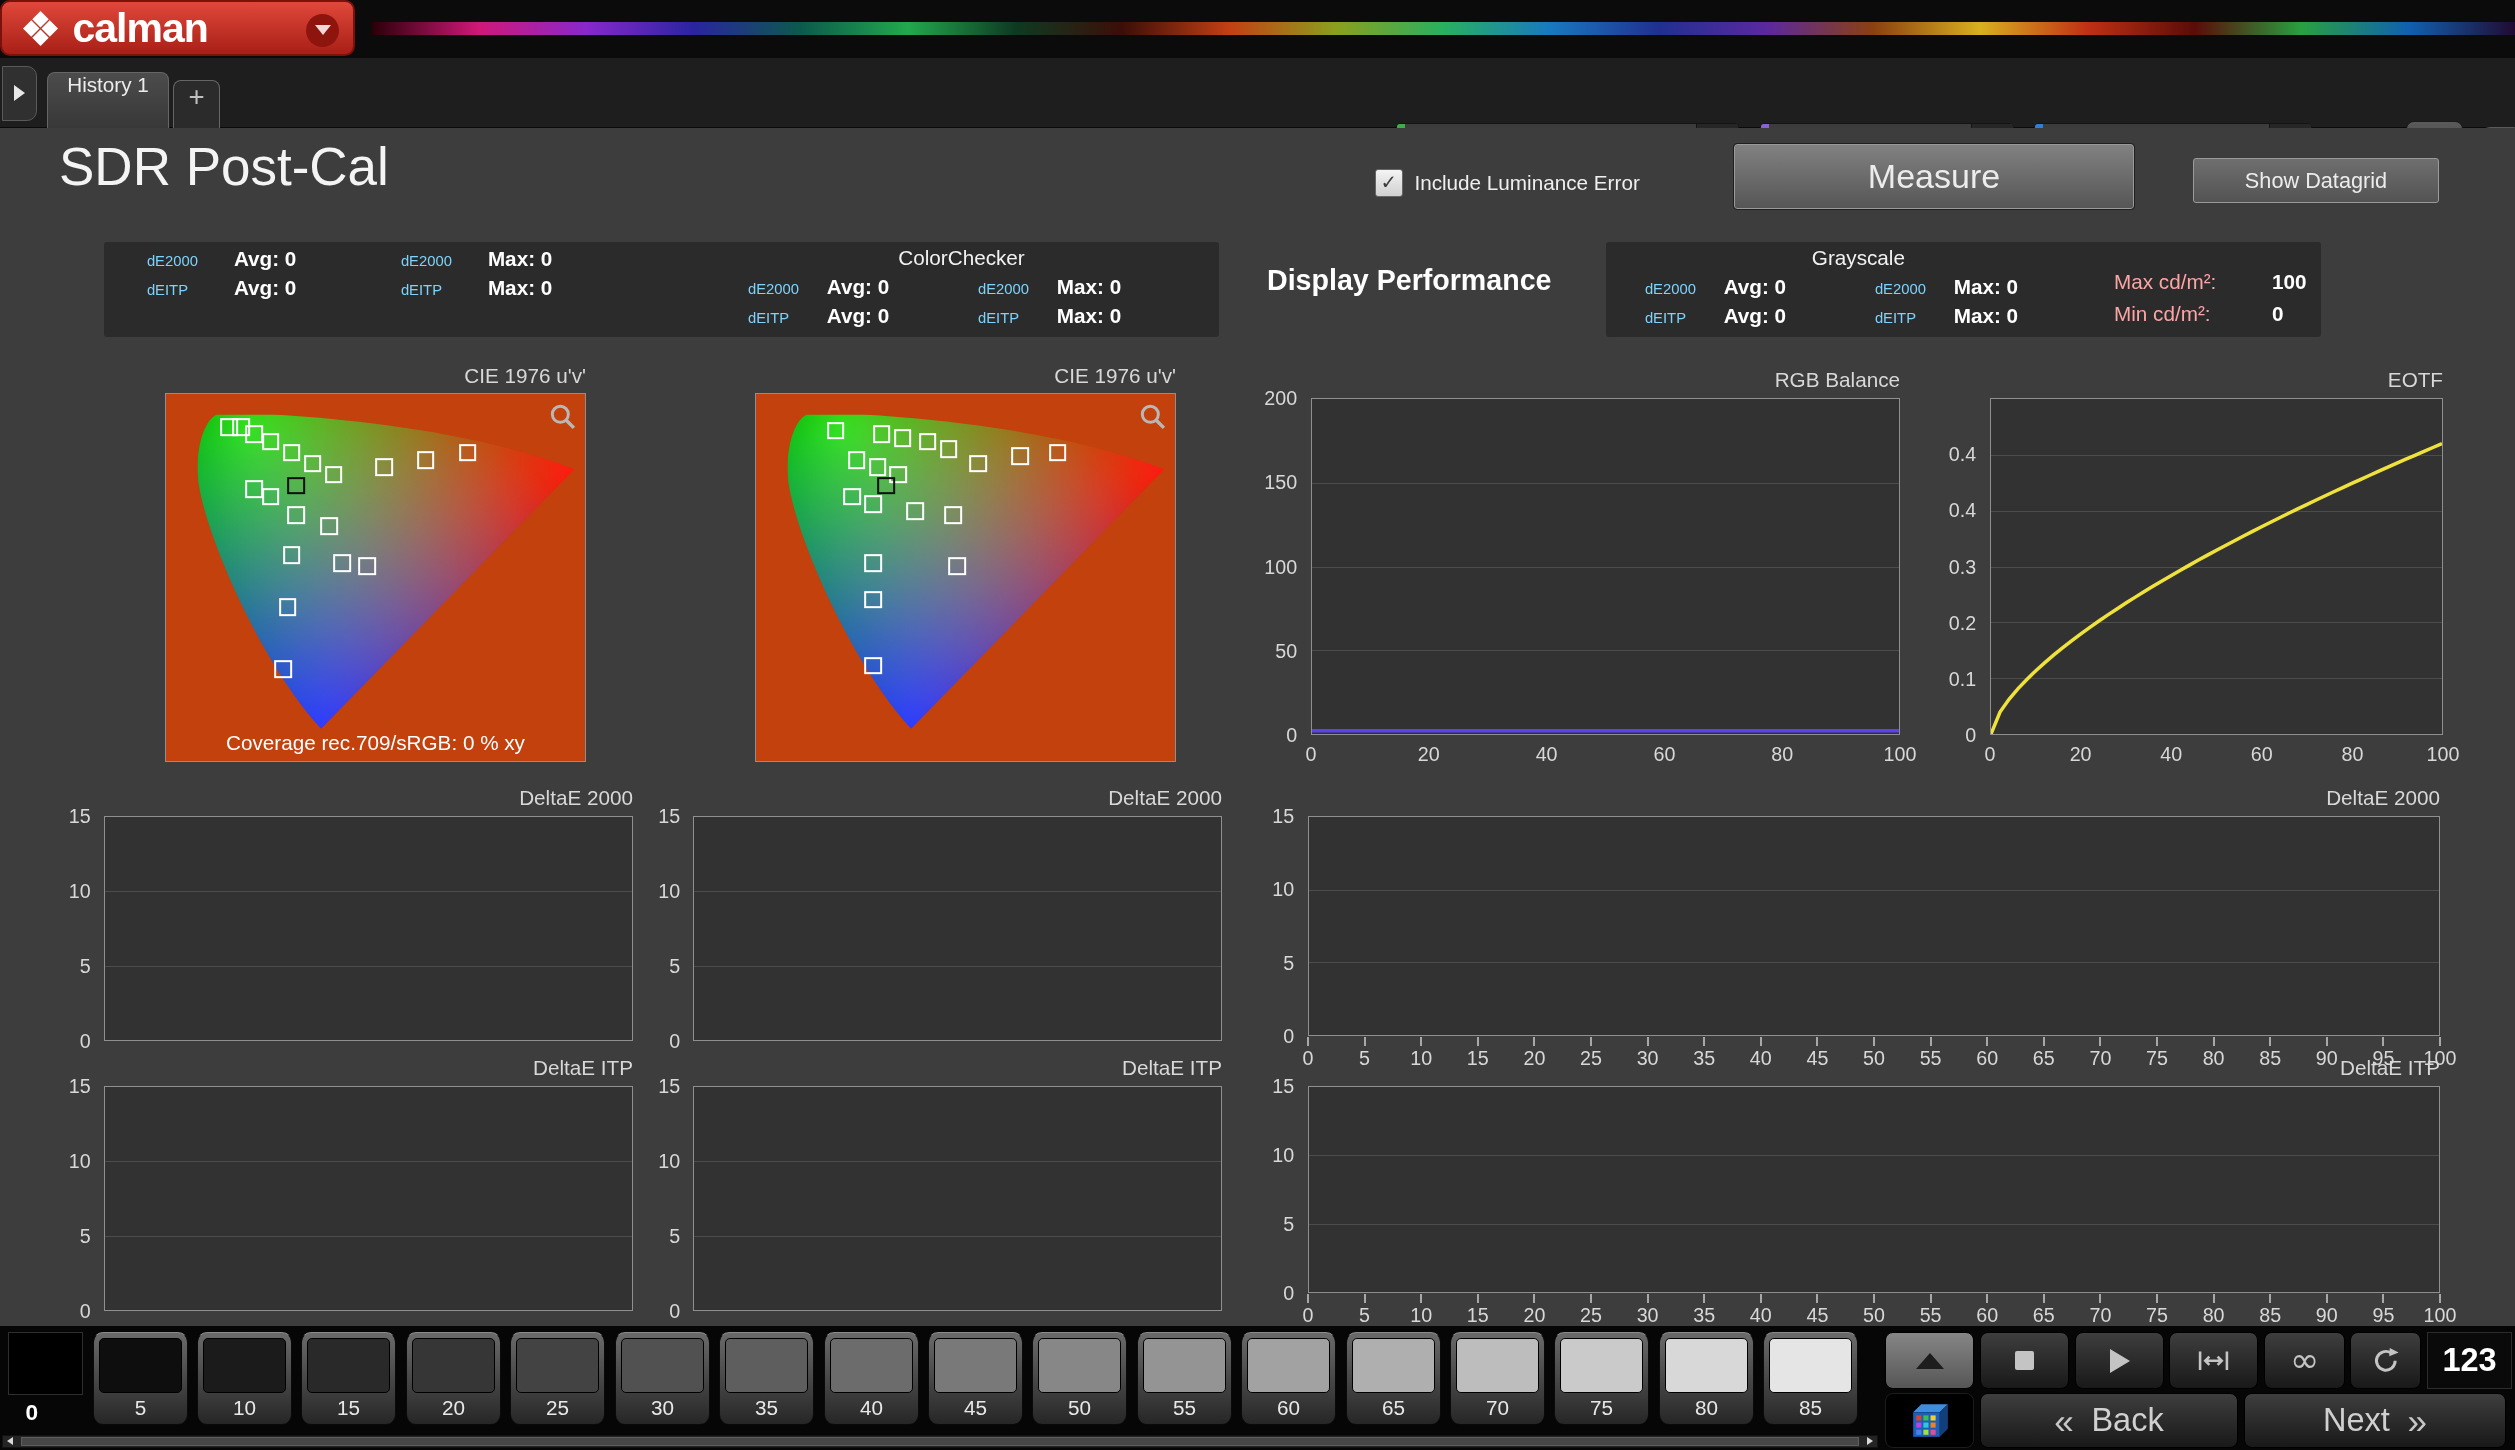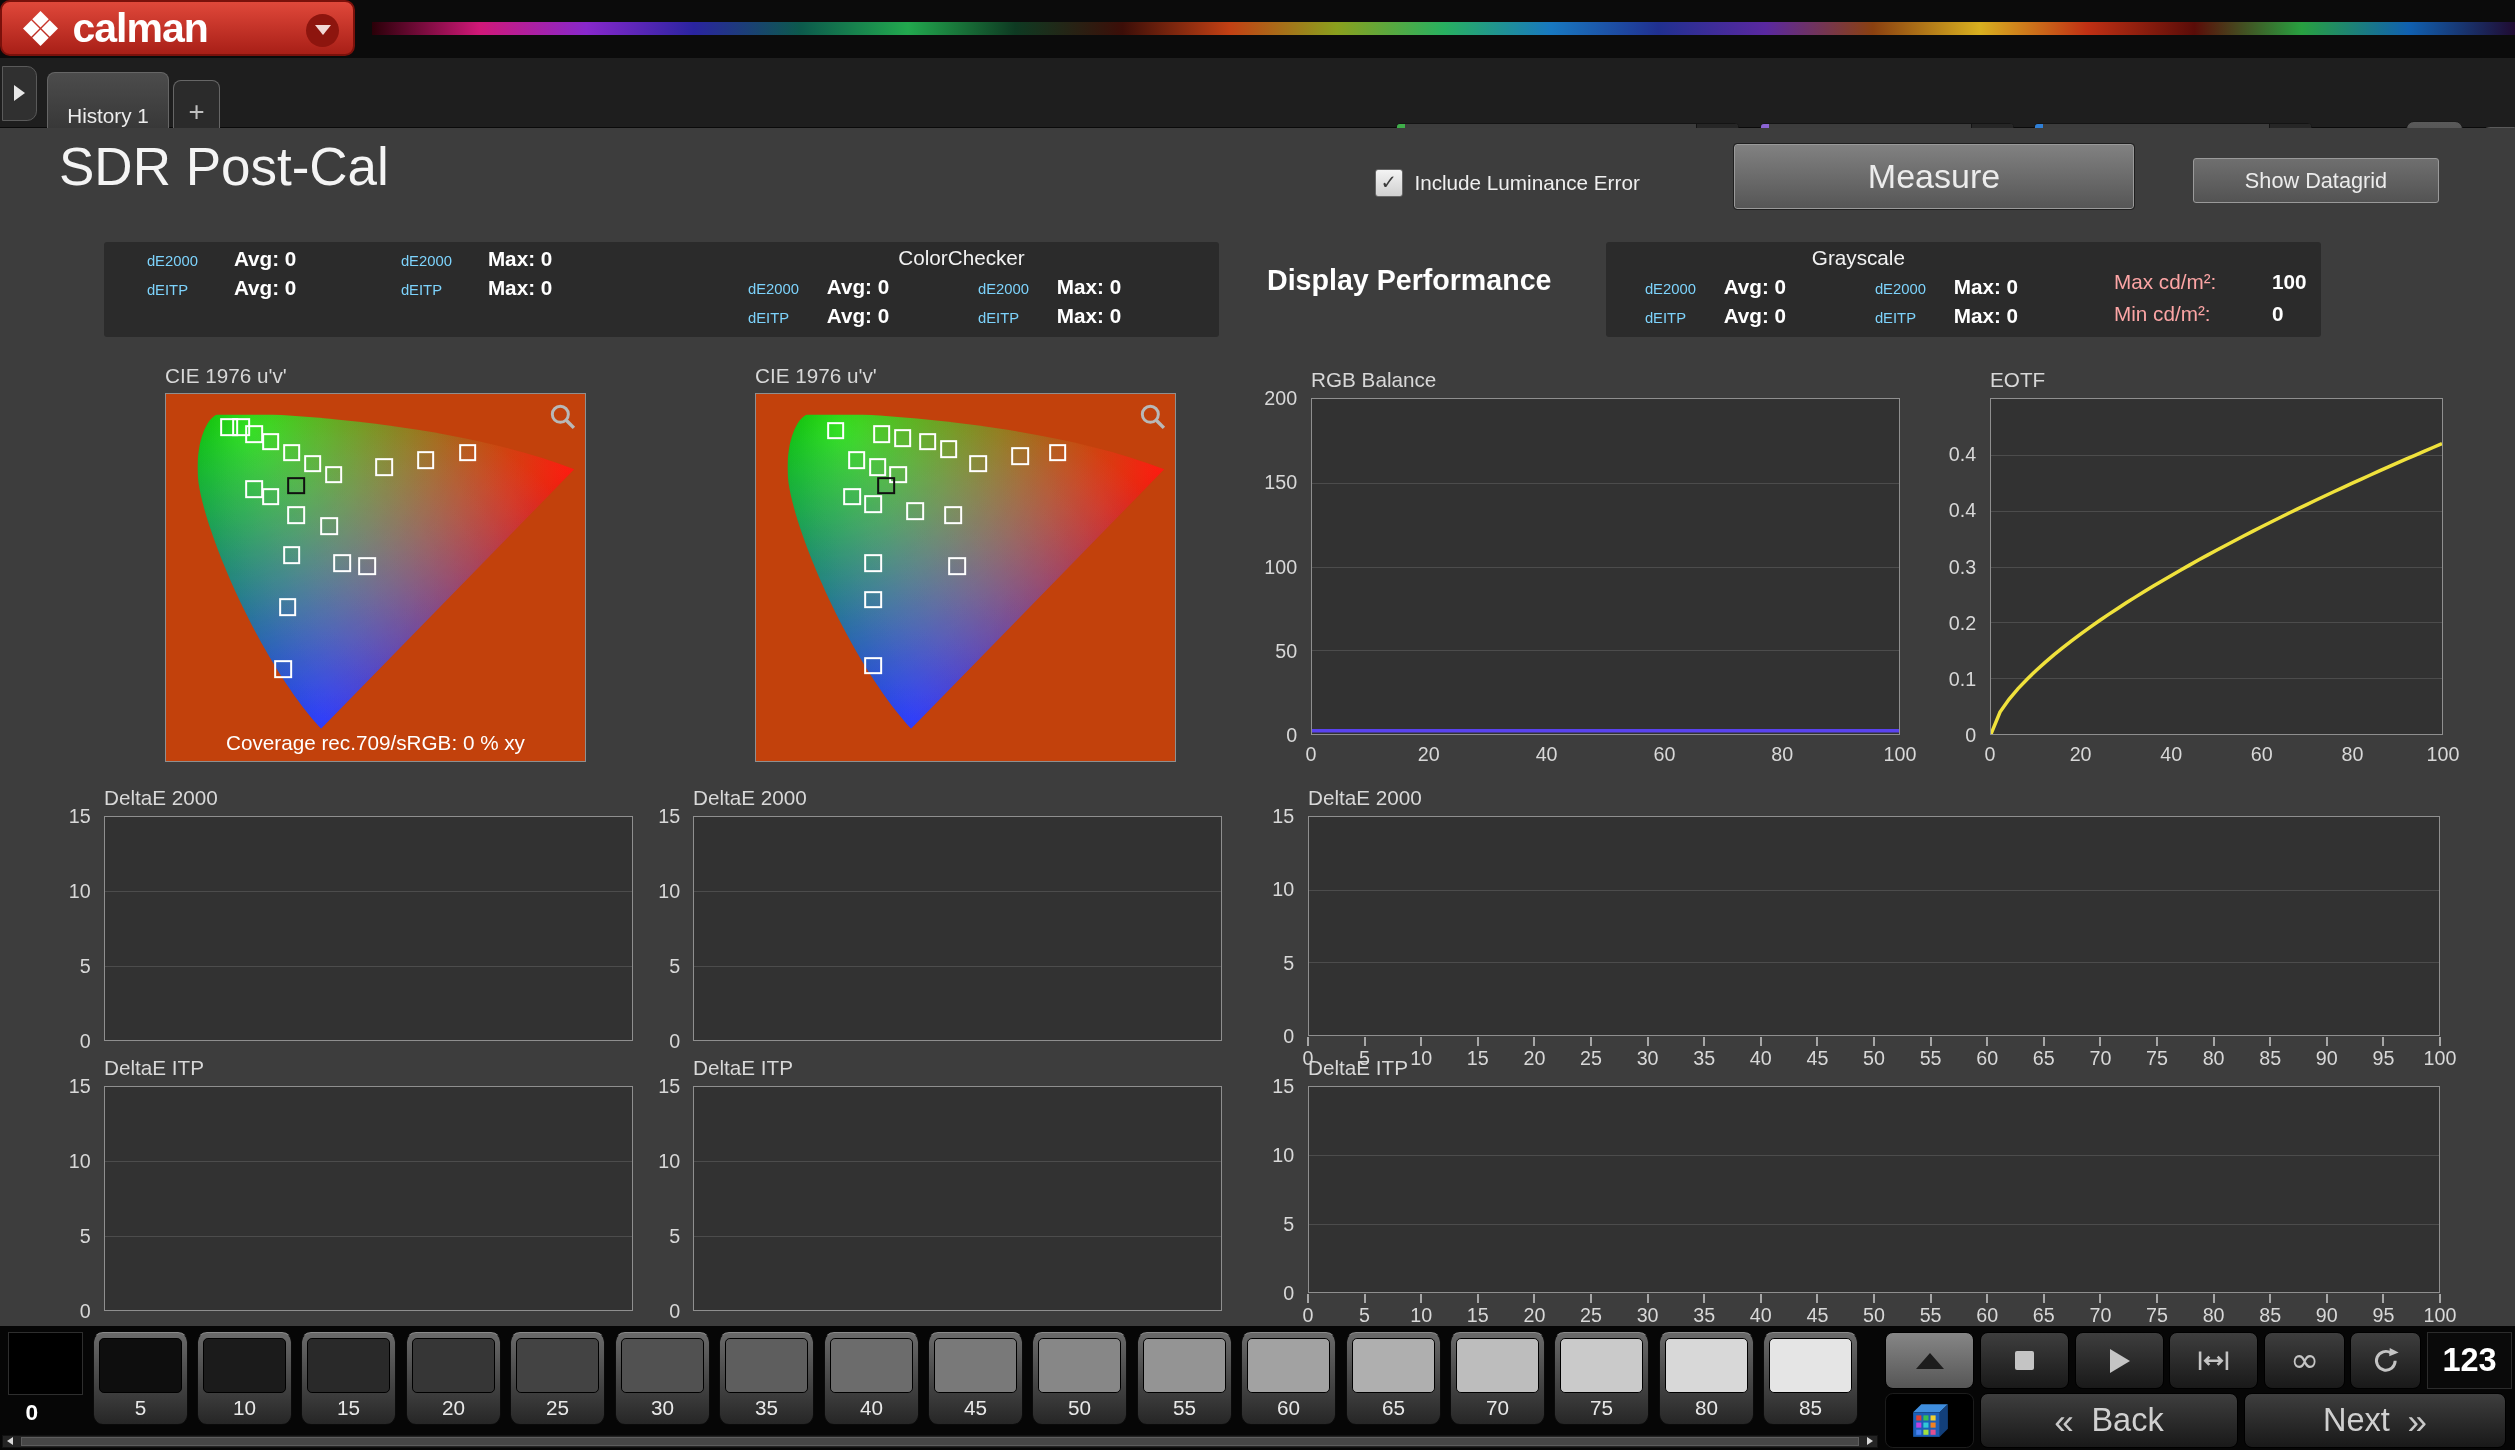--- a/index.html
+++ b/index.html
@@ -19,21 +19,21 @@
     background:linear-gradient(90deg,#2a0008 0%,#d01878 5%,#8828cc 10%,#2a24a0 15%,#0c5a4c 20%,#22a84e 25%,#0e3a22 30%,#3c0e08 35%,#c24014 40%,#8aa01e 45%,#28b060 50%,#1878c0 55%,#203090 60%,#5a28a0 65%,#8a4010 70%,#d8b020 75%,#c03014 80%,#5a0c08 85%,#28a040 90%,#1060b0 95%,#200a30 100%);}
 
   
   .tabbar{position:absolute;left:0;top:58px;width:2516px;height:70px;background:#1e1e1e;border-bottom:1px solid #0a0a0a;box-sizing:border-box;}
   .expander-l{position:absolute;left:2px;top:7.9px;width:33px;height:53px;background:#303030;border:1px solid #5a5a5a;
     border-radius:0 9.9px 9.9px 0;display:flex;align-items:center;justify-content:center;}
   .tri-right{width:0;height:0;border-top:8.9px solid transparent;border-bottom:8.9px solid transparent;border-left:11.8px solid #e8e8e8;}
   .tri-left{width:0;height:0;border-top:8.9px solid transparent;border-bottom:8.9px solid transparent;border-right:11.8px solid #e8e8e8;}
   .tab{position:absolute;top:13.8px;height:56px;background:linear-gradient(#4c4c4c,#383838);
     border:1px solid #666;border-bottom:none;border-radius:7.9px 7.9px 0 0;color:#ececec;font-size:20.7px;
-    display:flex;align-items:flex-end;justify-content:center;box-sizing:border-box;}
+    display:flex;align-items:flex-start;justify-content:center;box-sizing:border-box;}
   .tab-add{background:#2b2b2b;color:#c0c0c0;font-size:27.6px;top:21.7px;height:48px;}
   .dd{position:absolute;top:65px;height:59px;background:#3c3c3c;border:1px solid #141414;border-radius:3.9px;
     box-sizing:border-box;display:flex;align-items:stretch;overflow:hidden;}
   .dd-accent{width:7.9px;flex:none;}
   .dd-text{flex:1;padding:5.9px 9.9px;display:flex;flex-direction:column;justify-content:center;}
   .dd-line{font-size:18.7px;line-height:1.32;color:#fff;white-space:nowrap;}
   .dd-arrow{width:41px;flex:none;background:#262626;display:flex;align-items:center;justify-content:center;border-left:1px solid #141414;}
   .dd-arrow .tri-down{border-left-width:7.9px;border-right-width:7.9px;border-top:9.9px solid #cfcfcf;}
   .ddc-btn{position:absolute;left:2337px;top:73px;width:57px;height:41px;background:#4a4a4a;border:2px solid #909090;
     border-radius:7.9px;box-sizing:border-box;display:flex;align-items:center;justify-content:center;
@@ -66,21 +66,21 @@
   .srow{display:flex;align-items:baseline;padding-left:33px;margin-top:4.9px;}
   .m{width:87px;font-size:14.8px;color:#7dd3fc;}
   .v{width:167px;font-size:20.7px;font-weight:700;color:#fff;}
   .disp-perf{position:absolute;left:1267px;top:264px;font-size:28.6px;font-weight:700;color:#fff;}
   .cd-block{position:absolute;left:508px;top:27.6px;}
   .cd-row{display:flex;margin-bottom:8.9px;}
   .cd-label{width:158px;font-size:20.7px;color:#fca5a5;}
   .cd-value{font-size:20.7px;font-weight:700;color:#fff;}
 
   
-  .chart-title{position:absolute;text-align:left;font-size:20.7px;color:#d8d8d8;height:25.6px;}
+  .chart-title{position:absolute;text-align:right;font-size:20.7px;color:#d8d8d8;height:25.6px;}
   .plot{position:absolute;background:#323232;border:1px solid #8f8f8f;box-sizing:border-box;overflow:hidden;}
   .plot-cie{background:#c2410c;}
   .grid{position:absolute;left:0;right:0;height:1px;background:#4c4c4c;}
   .series{position:absolute;left:0;top:0;width:100%;height:100%;}
   .yax{position:absolute;}
   .ylab{position:absolute;right:7.9px;transform:translateY(-50%);font-size:19.7px;color:#d8d8d8;}
   .xax{position:absolute;height:33px;}
   .xlab{position:absolute;top:9.9px;transform:translateX(-50%);font-size:19.7px;color:#d8d8d8;}
   .xax.simple .xlab{top:3.9px;}
   .tick{position:absolute;top:0;width:2px;height:8.9px;background:#a8a8a8;transform:translateX(-50%);}

